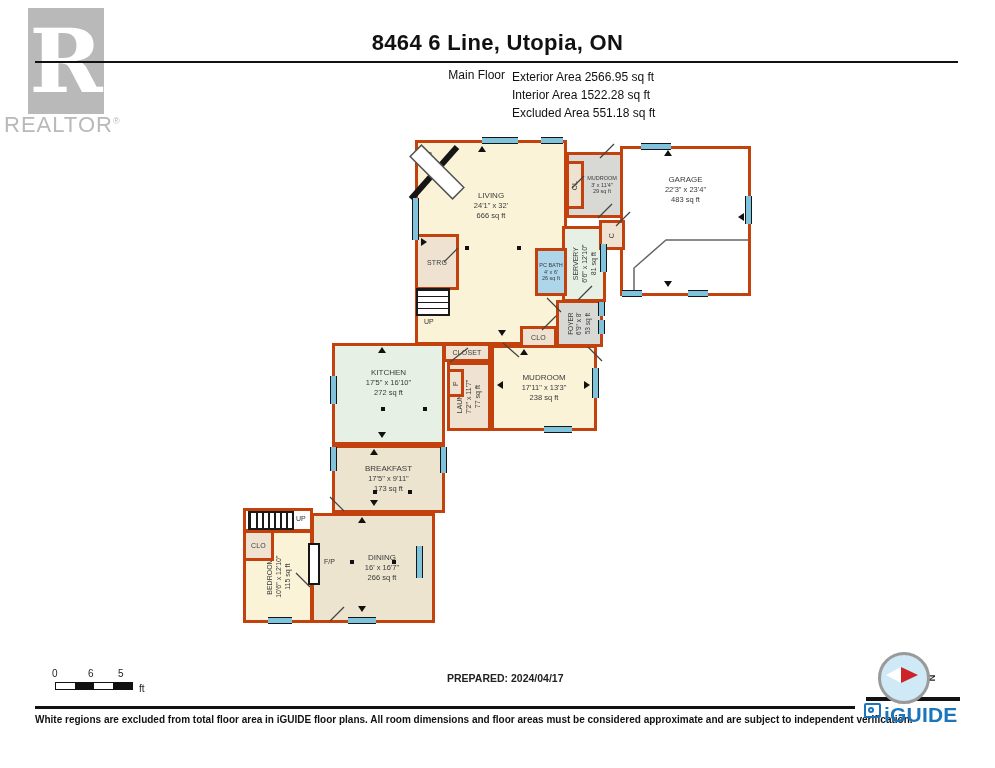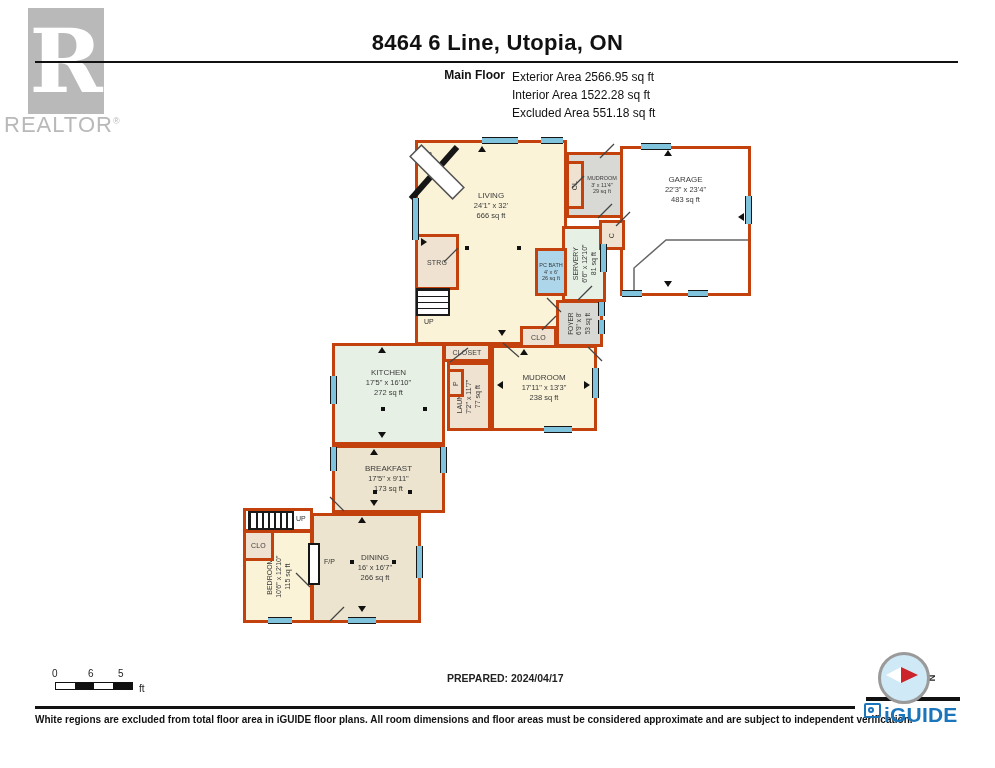--- a/index.html
+++ b/index.html
@@ -3,21 +3,21 @@
 <meta charset="utf-8">
 <style>
   html,body{margin:0;padding:0;background:#fff;}
   body{width:995px;height:768px;position:relative;overflow:hidden;
        font-family:"Liberation Sans",sans-serif;color:#111;}
   
   .title{position:absolute;top:30px;left:0;width:100%;text-align:center;
          font-size:22px;font-weight:bold;letter-spacing:.3px;}
   .hrule{position:absolute;left:35px;top:61px;width:923px;height:2px;background:#111;z-index:5;}
   .floorlabel{position:absolute;top:68px;left:365px;width:140px;text-align:right;
-              font-size:12px;font-weight:bold;}
+              font-size:12px;font-weight:normal;}
   .stats{position:absolute;top:68px;left:512px;font-size:12px;line-height:18px;}
   
   .rblock{position:absolute;left:28px;top:8px;width:76px;height:106px;background:#b9b9b9;
           display:flex;align-items:center;justify-content:center;color:#fff;
           font-family:"DejaVu Serif",serif;font-weight:bold;font-size:88px;line-height:1;z-index:2;}
   .rword{position:absolute;left:4px;top:112px;font-size:22px;color:#b9b9b9;letter-spacing:1px;}
   .rword sup{font-size:9px;}
   
   .room{position:absolute;box-sizing:border-box;border:3px solid #c2410c;
         display:flex;align-items:center;justify-content:center;text-align:center;
@@ -194,21 +194,21 @@
 </div>
 
 <div class="room" style="left:332px;top:445px;width:113px;height:68px;background:#ece4cf;">
   <div class="rl">
     <div>BREAKFAST</div>
     <div class="sm">17'5" x 9'11"</div>
     <div class="sm">173 sq ft</div>
   </div>
 </div>
 
-<div class="room" style="left:311px;top:513px;width:110px;height:110px;background:#ece4cf;">
+<div class="room" style="left:311px;top:513px;width:124px;height:110px;background:#ece4cf;">
   <div class="rl" style="margin-left:18px;">
     <div>DINING</div>
     <div class="sm">16' x 16'7"</div>
     <div class="sm">266 sq ft</div>
   </div>
 </div>
 
 <div class="room" style="left:243px;top:508px;width:70px;height:24px;background:#ffffff;"></div>
 <div class="stairs-h" style="left:248px;top:511px;width:46px;height:19px;"></div>
 <div class="uplbl" style="left:296px;top:515px;">UP</div>

